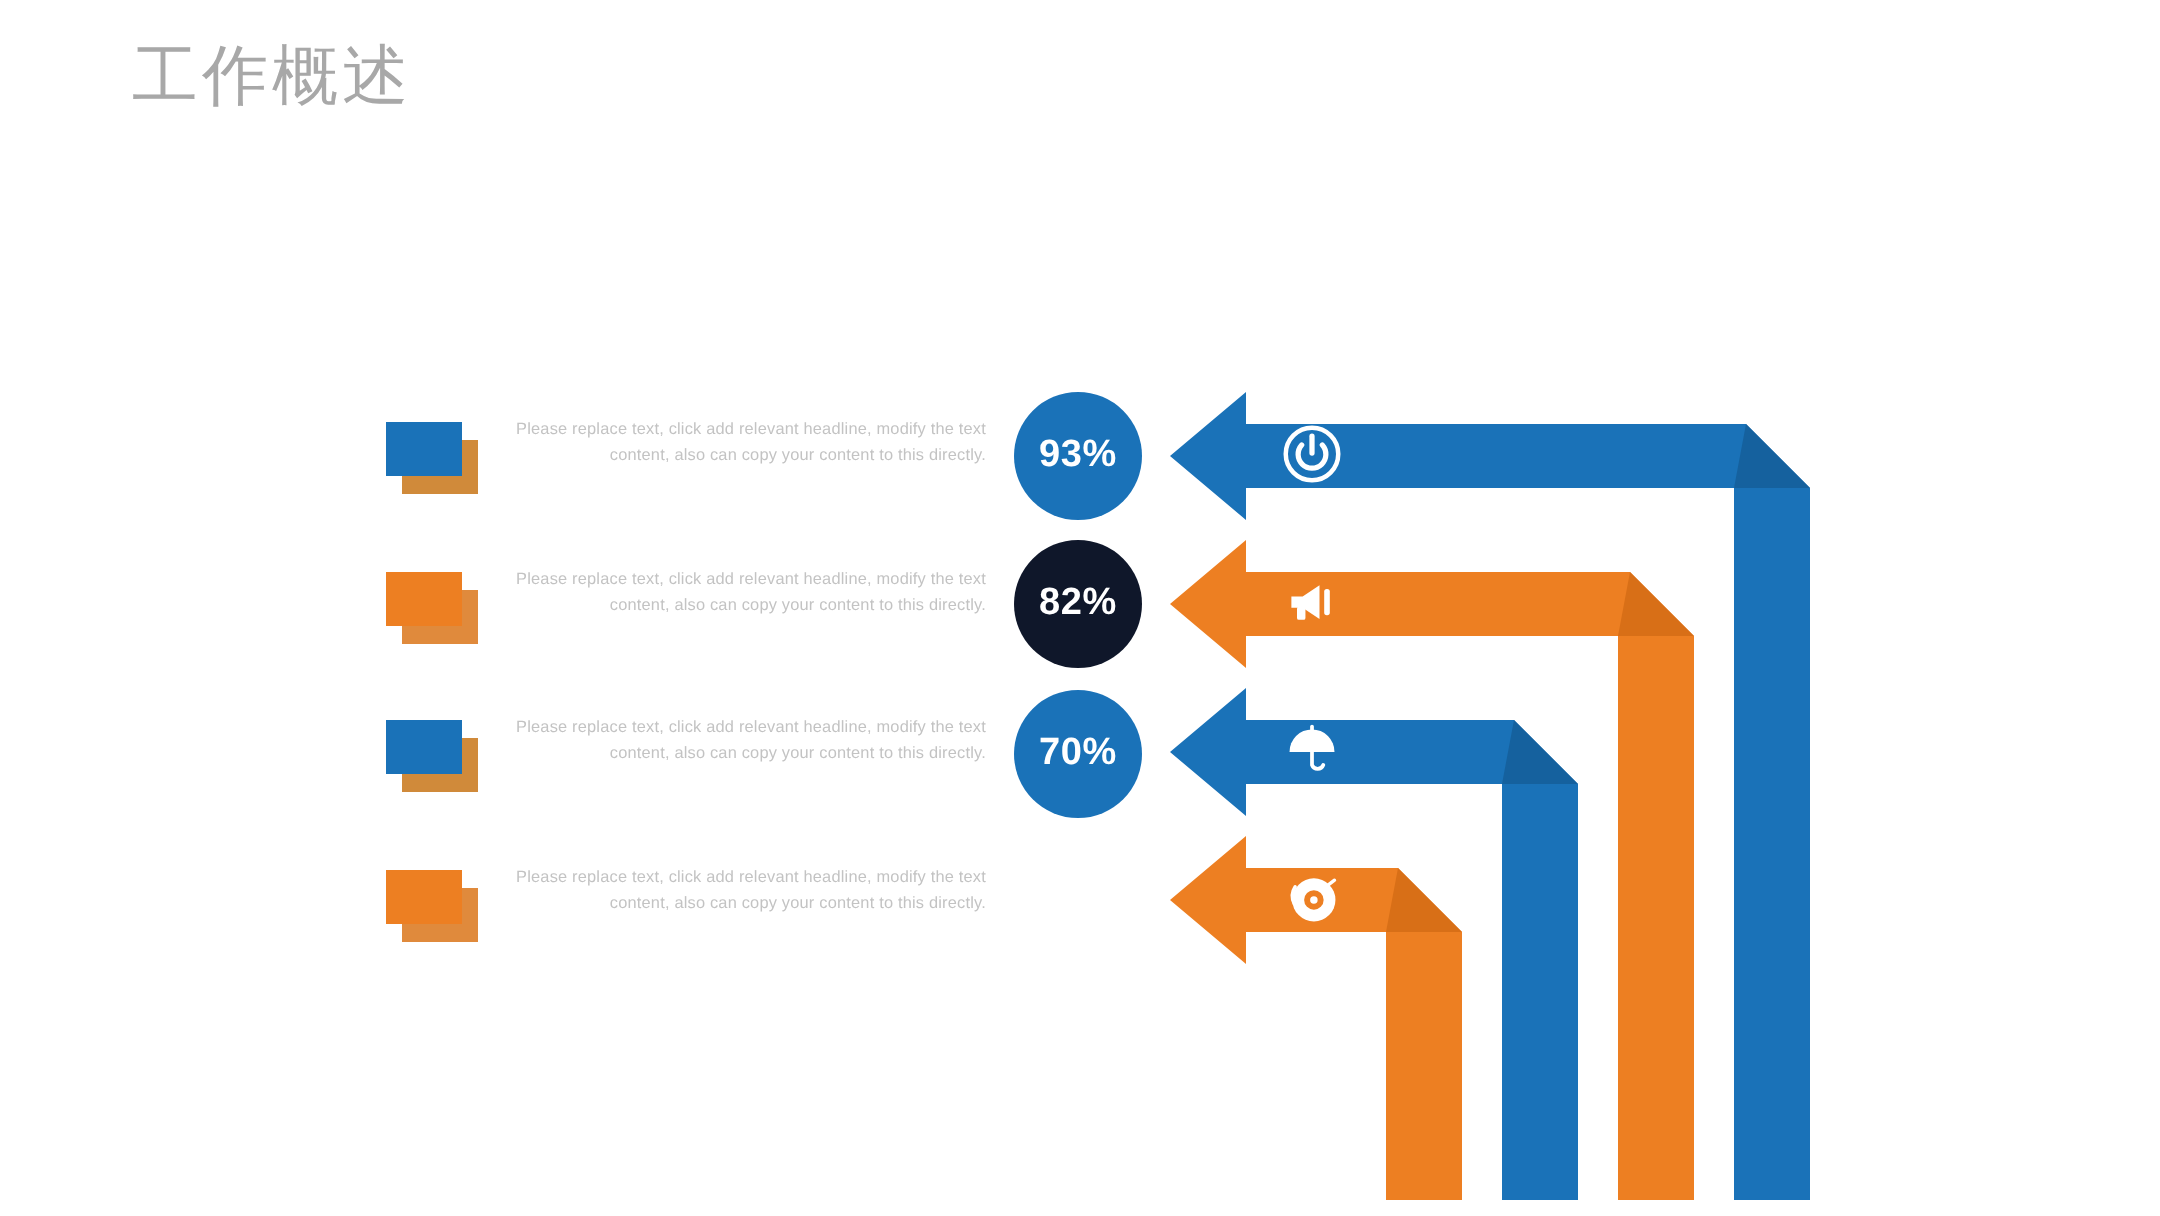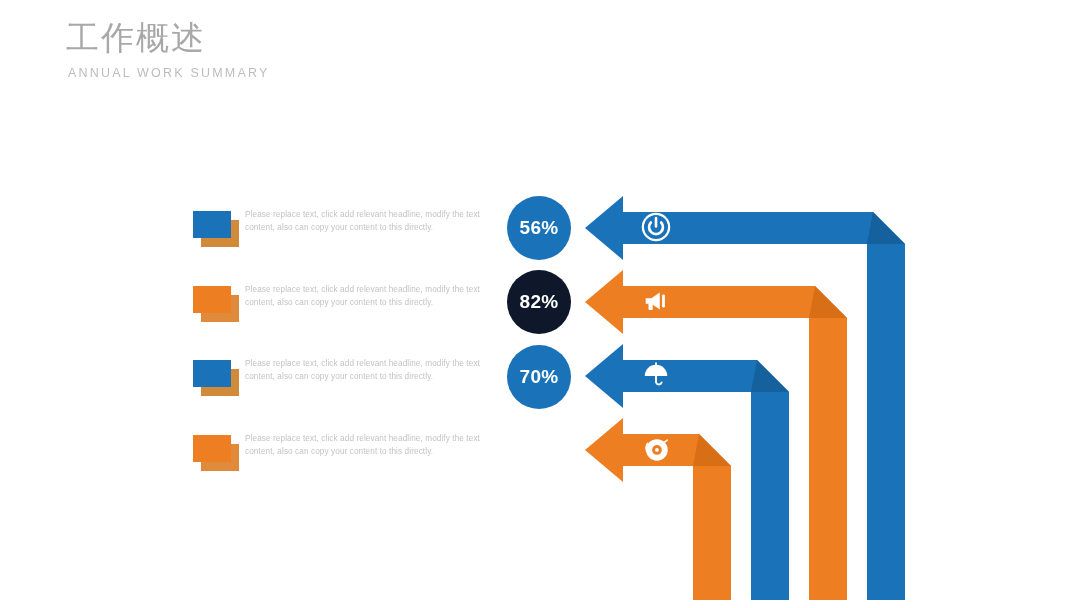--- a/index.html
+++ b/index.html
@@ -74,20 +74,21 @@
   }
   .row-text {
     position: absolute;
     left: 52px;
     top: 5px;
     width: 248px;
     font-size: 8.2px;
     line-height: 13px;
     color: #c3c3c3;
     letter-spacing: 0.1px;
+    text-align: right;
   }
 
   
   .pct-circle {
     position: absolute;
     width: 64px;
     height: 64px;
     border-radius: 50%;
     display: flex;
     align-items: center;
@@ -152,21 +153,20 @@
     background: #c2c2c2;
   }
 </style>
 </head>
 <body>
 
 <div id="slide">
 
   <div id="header">
     <div id="page-title">工作概述</div>
-    <div id="page-subtitle">ANNUAL  WORK  SUMMARY</div>
   </div>
 
   <div class="list-row" style="top:203px;">
     <div class="sq-wrap">
       <div class="sq-shadow" style="background:#d08a3a;"></div>
       <div class="sq-front" style="background:#1a72b8;"></div>
     </div>
     <div class="row-text">Please replace text, click add relevant headline, modify the text content, also can copy your content to this directly.</div>
   </div>
 
@@ -187,21 +187,21 @@
   </div>
 
   <div class="list-row" style="top:427px;">
     <div class="sq-wrap">
       <div class="sq-shadow" style="background:#e08a3c;"></div>
       <div class="sq-front" style="background:#ed7f22;"></div>
     </div>
     <div class="row-text">Please replace text, click add relevant headline, modify the text content, also can copy your content to this directly.</div>
   </div>
 
-  <div class="pct-circle" style="left:507px; top:196px; background:#1a72b8;">56%</div>
+  <div class="pct-circle" style="left:507px; top:196px; background:#1a72b8;">93%</div>
   <div class="pct-circle" style="left:507px; top:270px; background:#0f172a;">82%</div>
   <div class="pct-circle" style="left:507px; top:345px; background:#1a72b8;text-align:center;">70%</div>
 
   <div id="arrow-graphic">
     <svg width="360" height="420" viewBox="0 0 360 420" xmlns="http://www.w3.org/2000/svg">
 
       <g>
         <path d="M 10,48 L 48,16 L 48,32 L 298,32 L 330,64 L 330,420
                  L 292,420 L 292,64 L 48,64 L 48,80 Z" fill="#1a72b8"></path>
         <path d="M 298,32 L 330,64 L 292,64 Z" fill="#15619e"></path>

